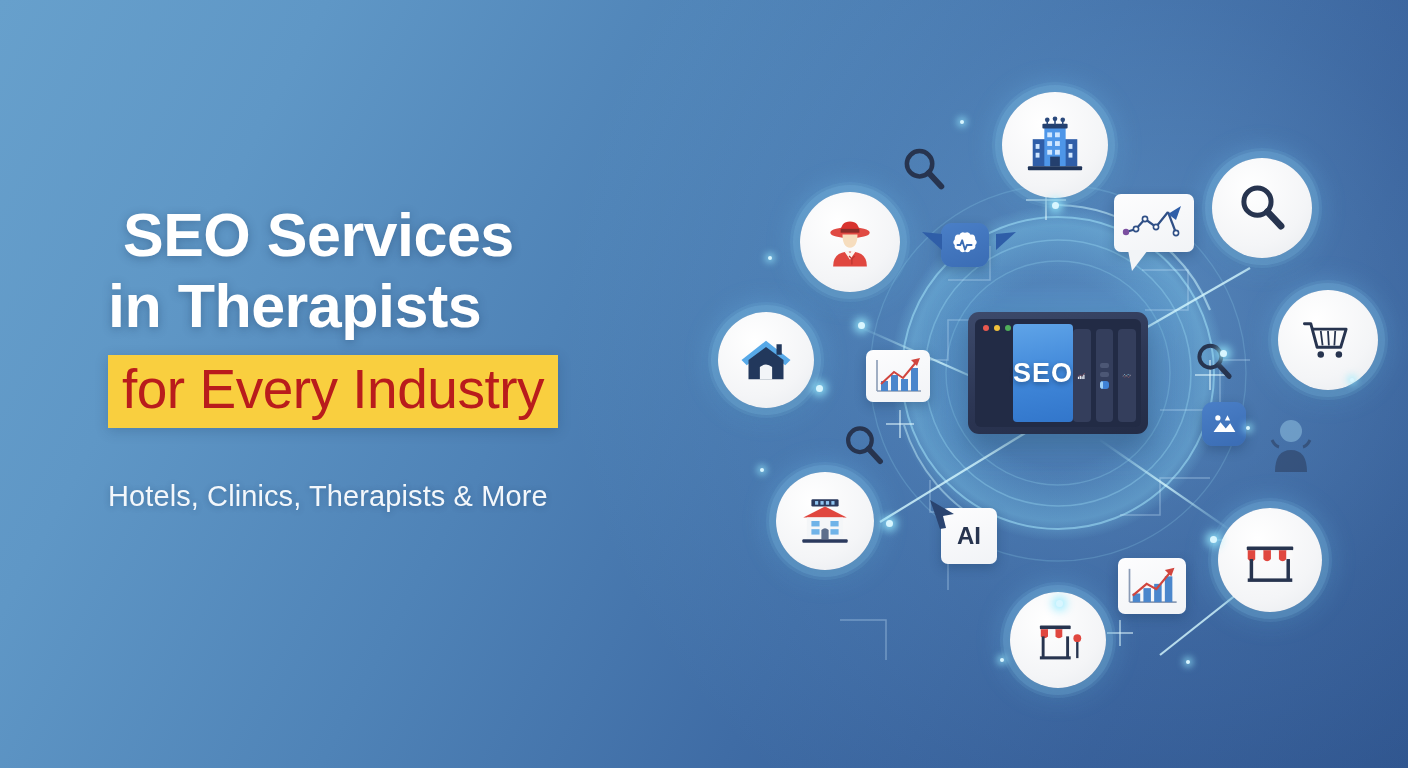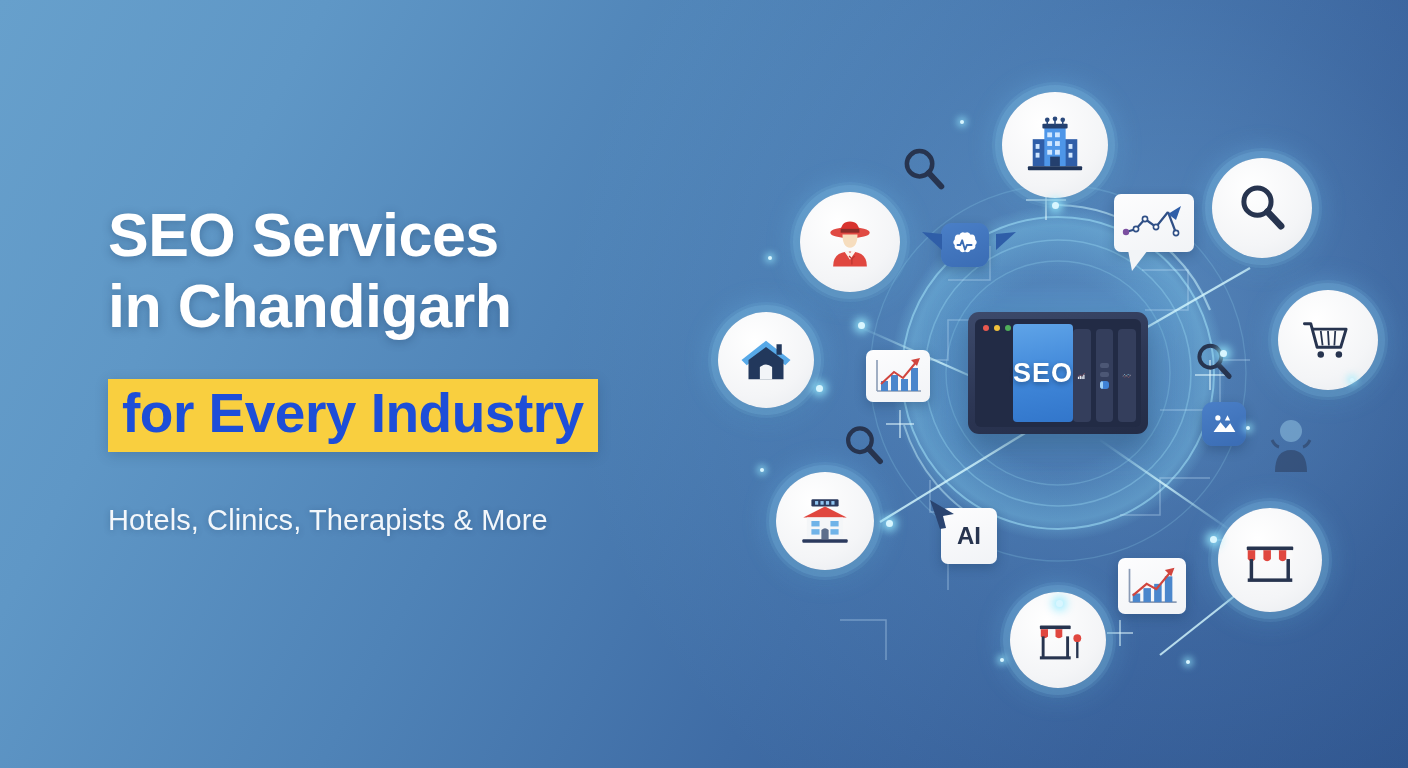--- a/index.html
+++ b/index.html
@@ -28,34 +28,33 @@
   }
   .headline {
     color: #ffffff;
     font-size: 61px;
     font-weight: bold;
     line-height: 1.17;
     letter-spacing: -0.5px;
     text-shadow: 0 2px 10px rgba(20,50,85,0.35);
     margin: 0;
   }
-  .headline .l1 { display: block; }
+  .headline .l1 { display: block; margin-left: 15px; }
   .headline .l2 { display: block; }
   .hl-wrap { margin-top: 12px; }
   .highlight {
     display: inline-block;
     background: #f9cf3f;
-    color: #1d4ed8;
+    color: #b91c1c;
     font-size: 55px;
-    font-weight: bold;
+    font-weight: normal;
     letter-spacing: -0.5px;
     padding: 6px 14px 10px 14px;
     line-height: 1.05;
     box-shadow: 0 3px 12px rgba(20,50,85,0.22);
-    margin-top: 24px;
   }
   .subline {
     margin-top: 52px;
     color: #f3f7fb;
     font-size: 29px;
     font-weight: 400;
     letter-spacing: 0.1px;
     text-shadow: 0 1px 6px rgba(20,50,85,0.3);
   }
 
@@ -162,21 +161,21 @@
   .spark.sm { width: 4px; height: 4px; box-shadow: 0 0 7px 3px rgba(150,235,255,0.7); }
 </style>
 </head>
 <body>
 
 <div class="banner">
 
   <div class="copy">
     <h1 class="headline">
       <span class="l1">SEO Services</span>
-      <span class="l2">in Chandigarh</span>
+      <span class="l2">in Therapists</span>
     </h1>
     <div class="hl-wrap">
       <span class="highlight">for Every Industry</span>
     </div>
     <div class="subline">Hotels, Clinics, Therapists &amp; More</div>
   </div>
 
   <div class="graphic">
 
     <svg width="718" height="680" style="position:absolute;left:0;top:0;">

